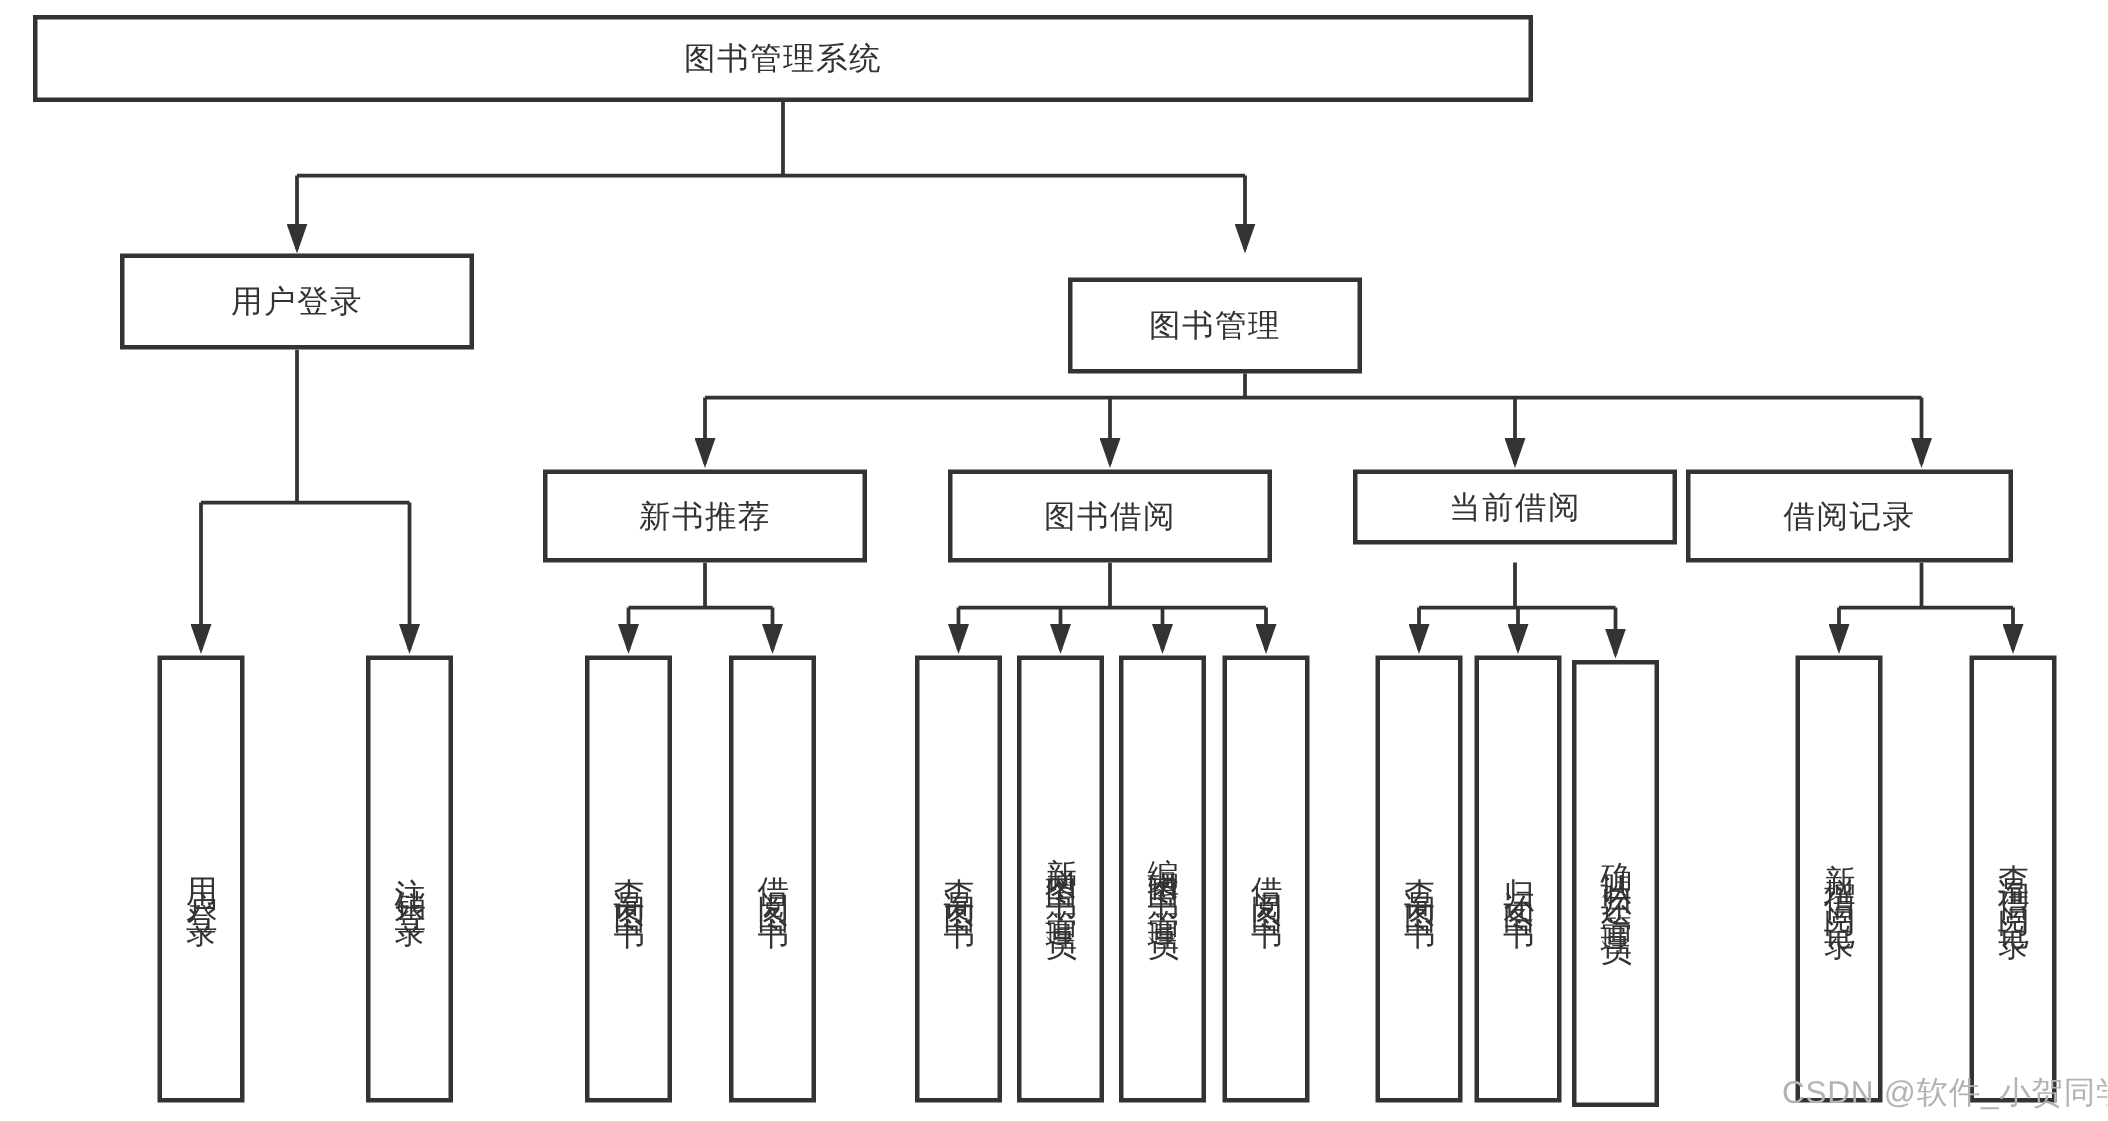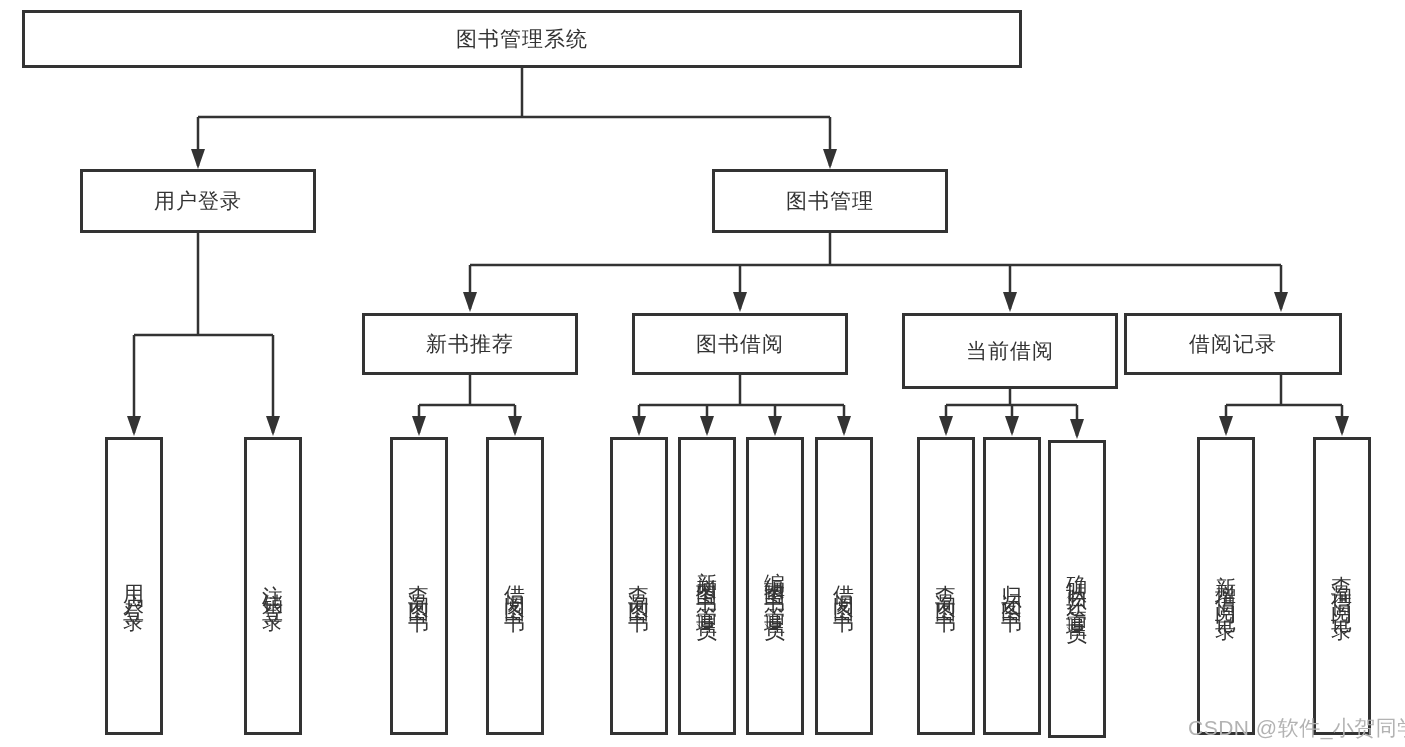--- a/index.html
+++ b/index.html
@@ -129,31 +129,31 @@
     </g>
   </svg>
 
   <div class="box" style="left:22px; top:10px; width:1000px; height:58px;text-align:right;">
     <span class="lbl">图书管理系统</span>
   </div>
 
   <div class="box" style="left:80px; top:169px; width:236px; height:64px;">
     <span class="lbl">用户登录</span>
   </div>
-  <div class="box" style="left:712px; top:169px; width:236px; height:64px;">
+  <div class="box" style="left:712px; top:185px; width:196px; height:64px;">
     <span class="lbl">图书管理</span>
   </div>
 
   <div class="box" style="left:632px; top:313px; width:216px; height:62px;">
     <span class="lbl">图书借阅</span>
   </div>
   <div class="box" style="left:362px; top:313px; width:216px; height:62px;">
     <span class="lbl">新书推荐</span>
   </div>
-  <div class="box" style="left:902px; top:313px; width:216px; height:76px;">
+  <div class="box" style="left:902px; top:313px; width:216px; height:50px;">
     <span class="lbl">当前借阅</span>
   </div>
   <div class="box" style="left:1124px; top:313px; width:218px; height:62px;">
     <span class="lbl">借阅记录</span>
   </div>
 
   <div class="box vbox" style="left:105px; top:437px; width:58px; height:298px;">
     <span class="lbl">用户登录</span>
   </div>
   <div class="box vbox" style="left:244px; top:437px; width:58px; height:298px;">

